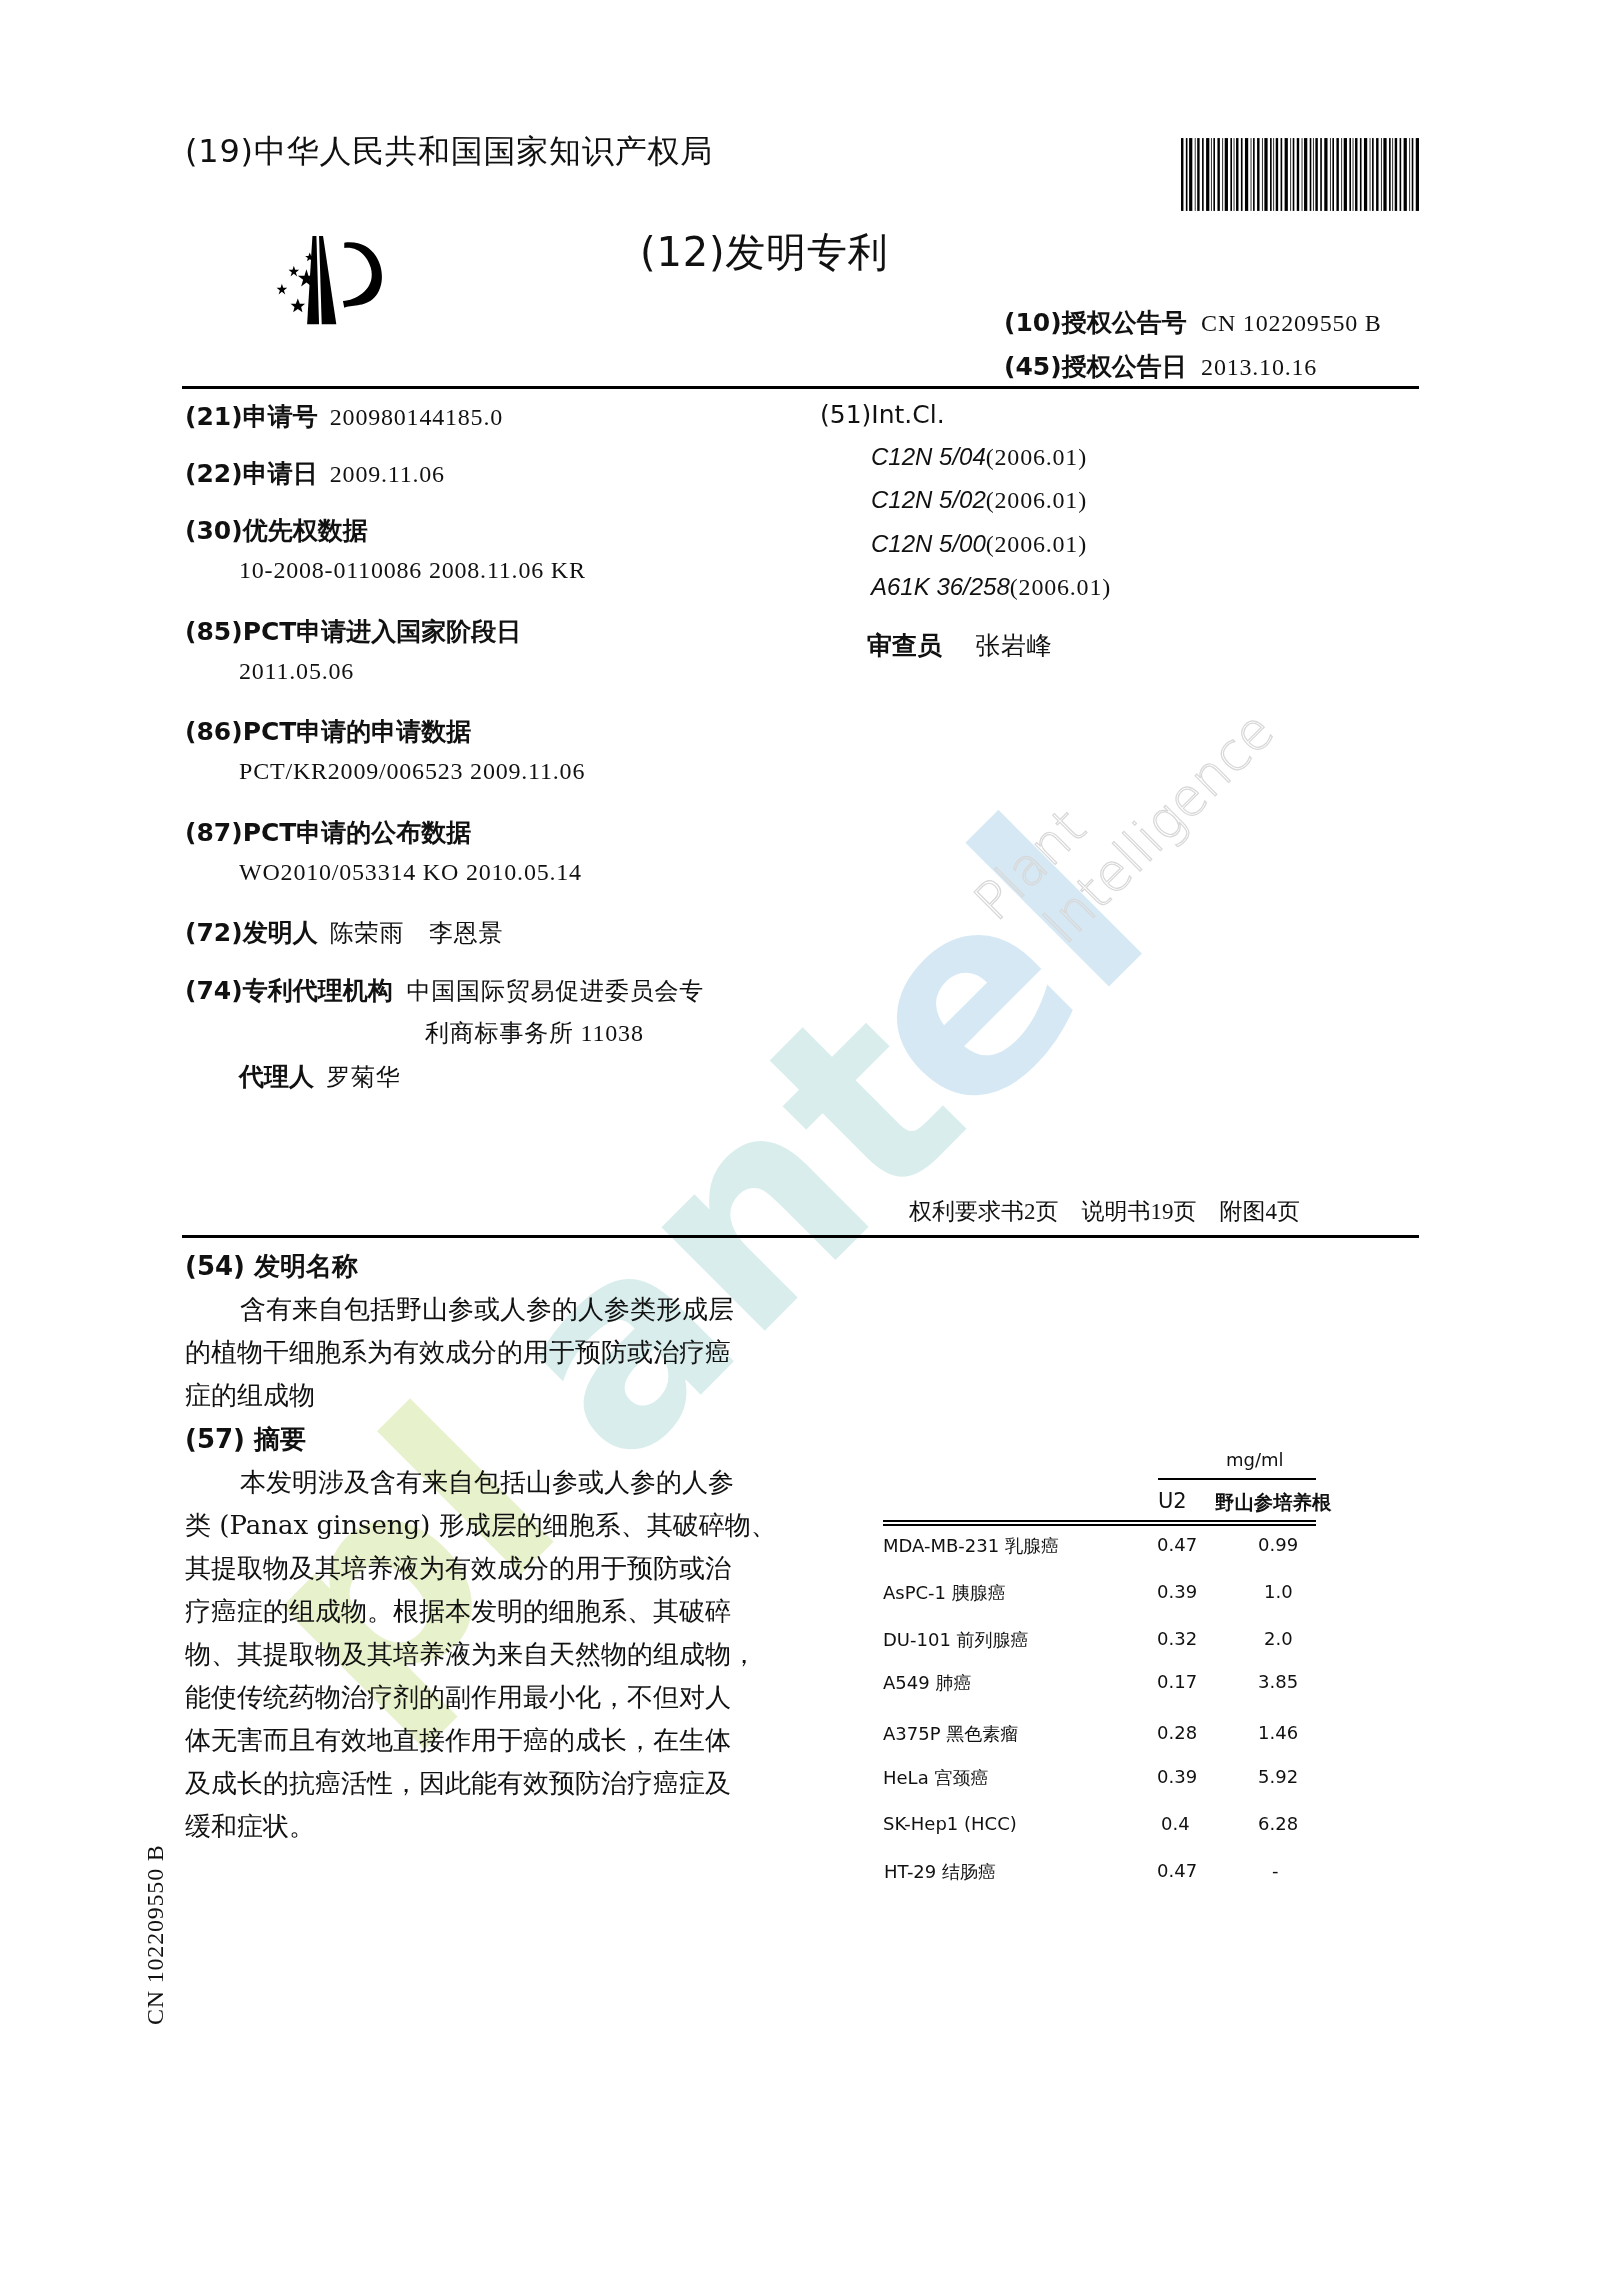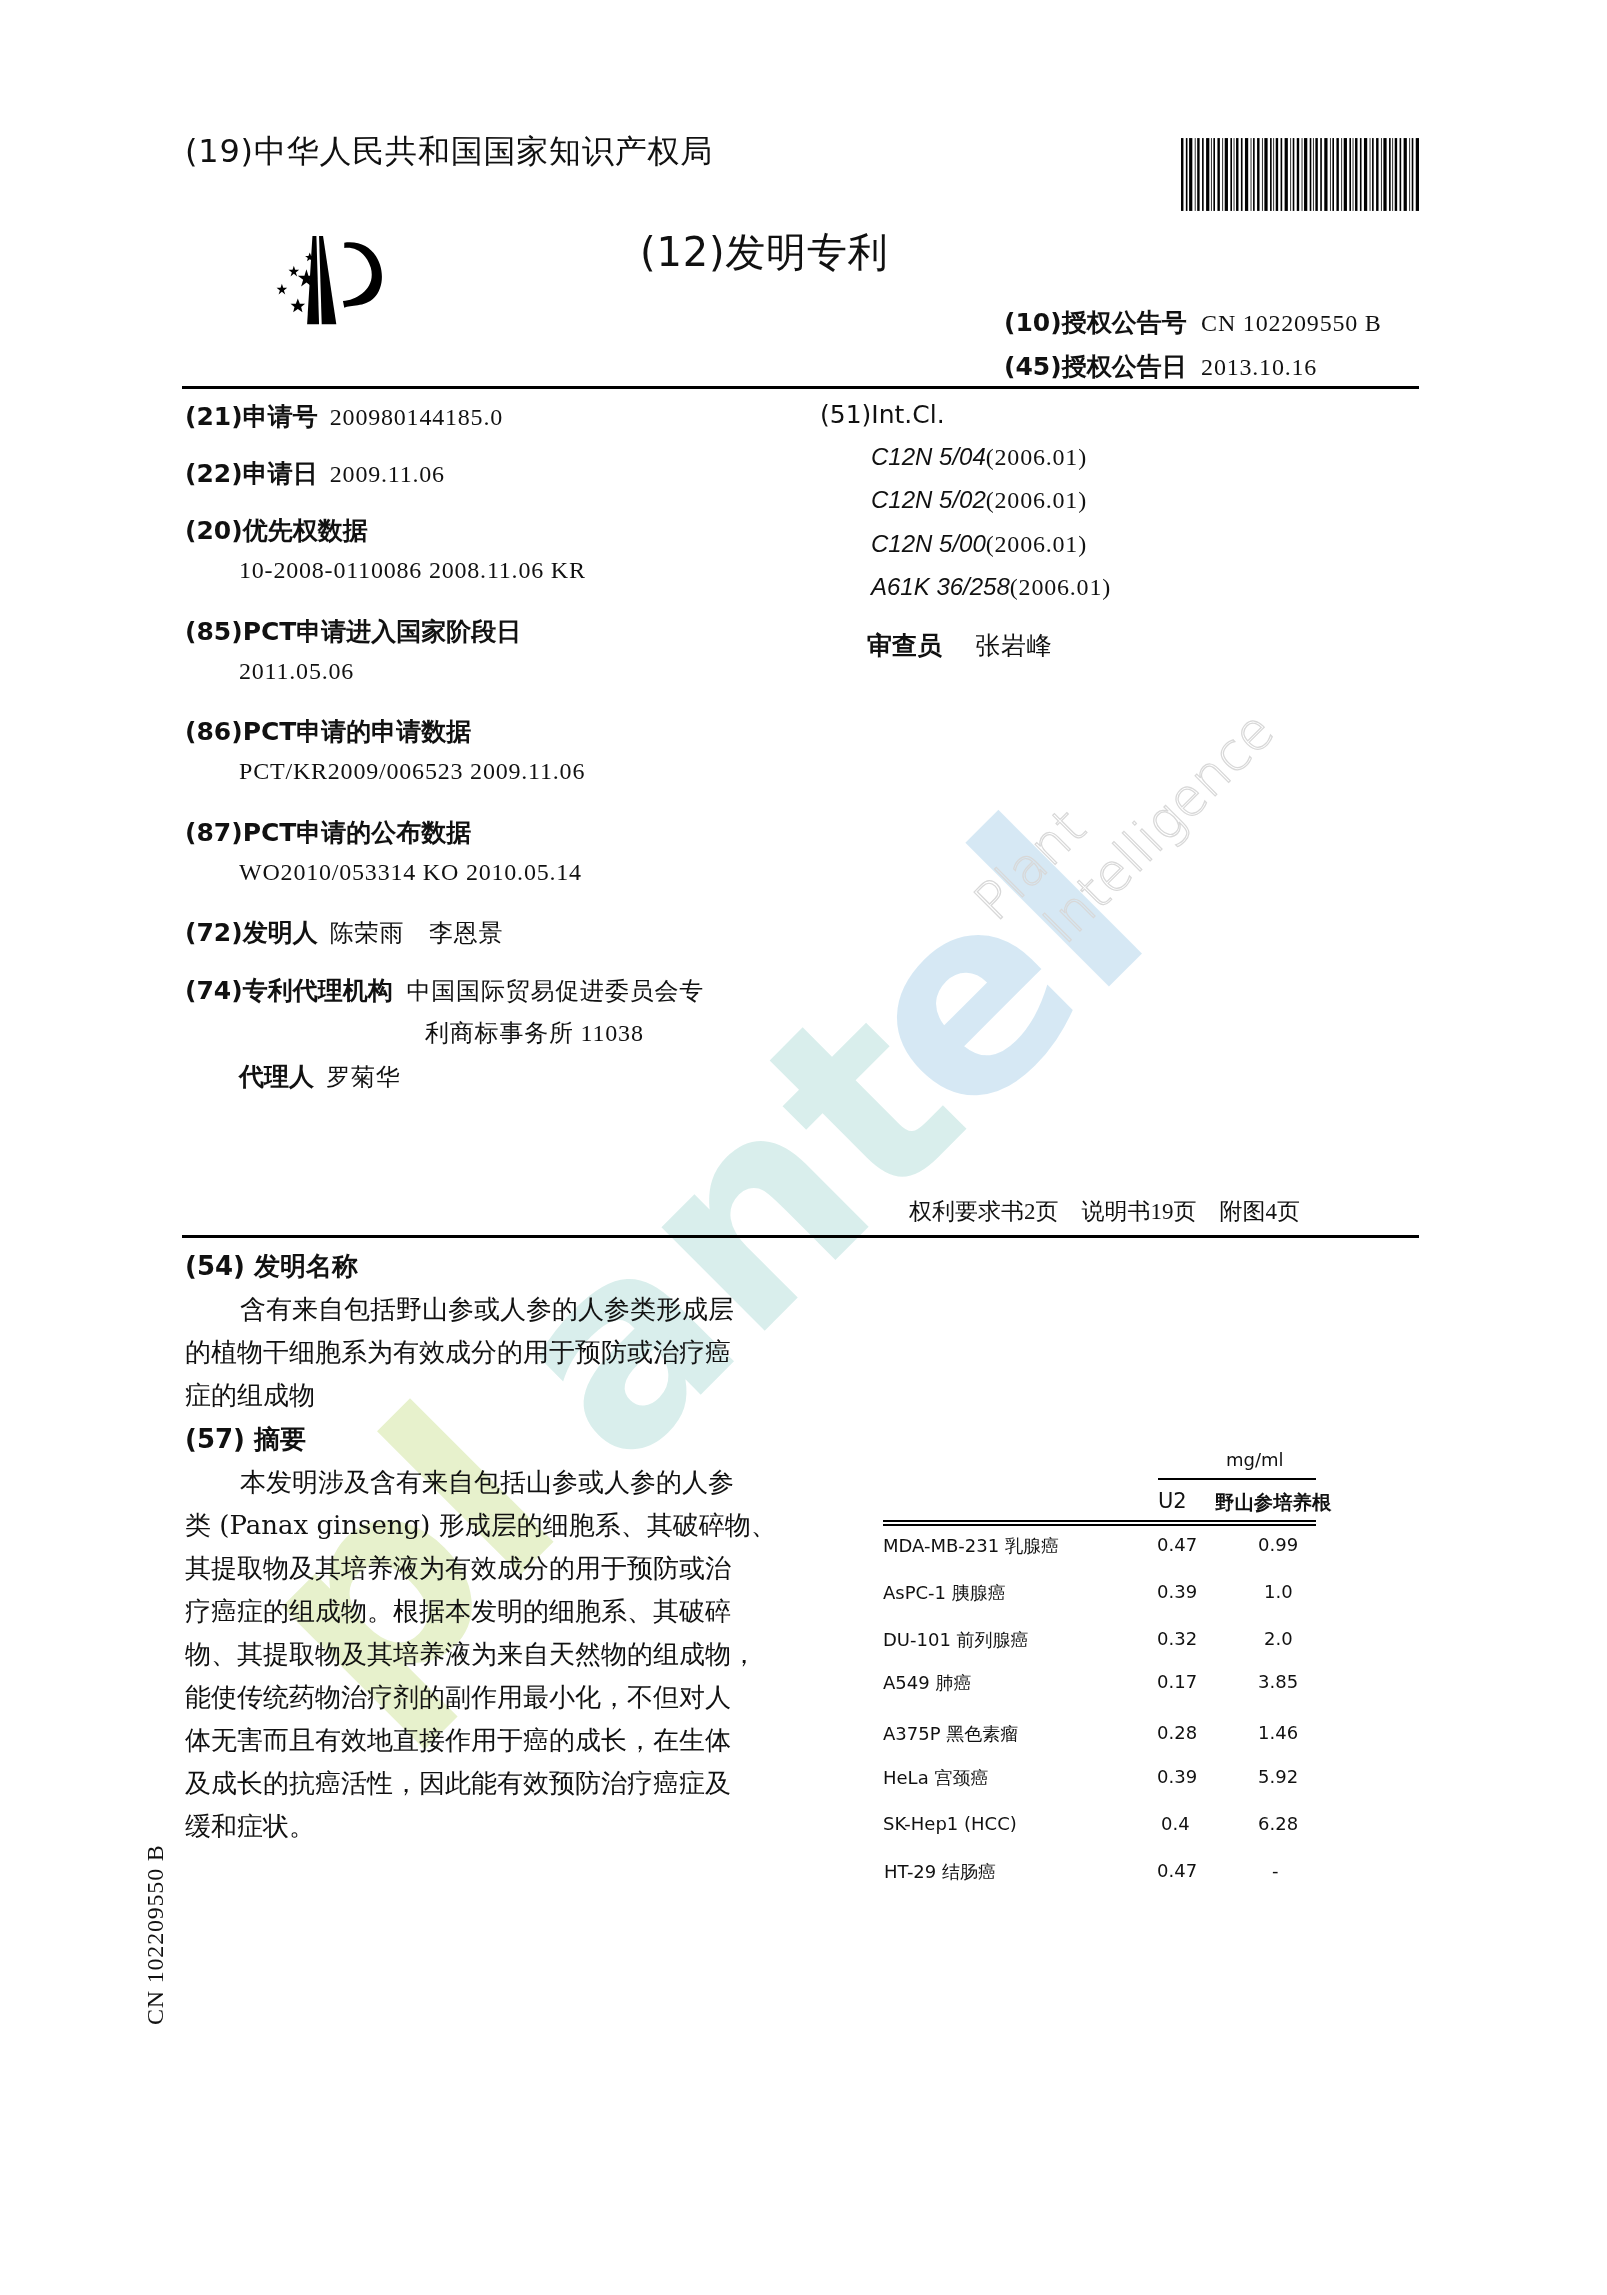--- a/index.html
+++ b/index.html
@@ -133,21 +133,21 @@
   <div class="rule" style="left:182px;top:386px;width:1237px;height:3.2px;"></div>
 
   <div class="abs" style="left:185px;top:400px;">
     <span class="lbl">(21)申请号</span>
     <span class="val" style="margin-left:8px;">200980144185.0</span>
   </div>
   <div class="abs" style="left:185px;top:457px;">
     <span class="lbl">(22)申请日</span>
     <span class="val" style="margin-left:8px;">2009.11.06</span>
   </div>
-  <div class="abs lbl" style="left:185px;top:514px;">(20)优先权数据</div>
+  <div class="abs lbl" style="left:185px;top:514px;">(30)优先权数据</div>
   <div class="abs val" style="left:239px;top:557px;">10-2008-0110086 2008.11.06 KR</div>
   <div class="abs lbl" style="left:185px;top:615px;">(85)PCT申请进入国家阶段日</div>
   <div class="abs val" style="left:239px;top:658px;">2011.05.06</div>
   <div class="abs lbl" style="left:185px;top:715px;">(86)PCT申请的申请数据</div>
   <div class="abs val" style="left:239px;top:758px;">PCT/KR2009/006523 2009.11.06</div>
   <div class="abs lbl" style="left:185px;top:816px;">(87)PCT申请的公布数据</div>
   <div class="abs val" style="left:239px;top:859px;">WO2010/053314 KO 2010.05.14</div>
   <div class="abs" style="left:185px;top:916px;">
     <span class="lbl">(72)发明人</span>
     <span class="val" style="margin-left:8px;">陈荣雨　李恩景</span>

